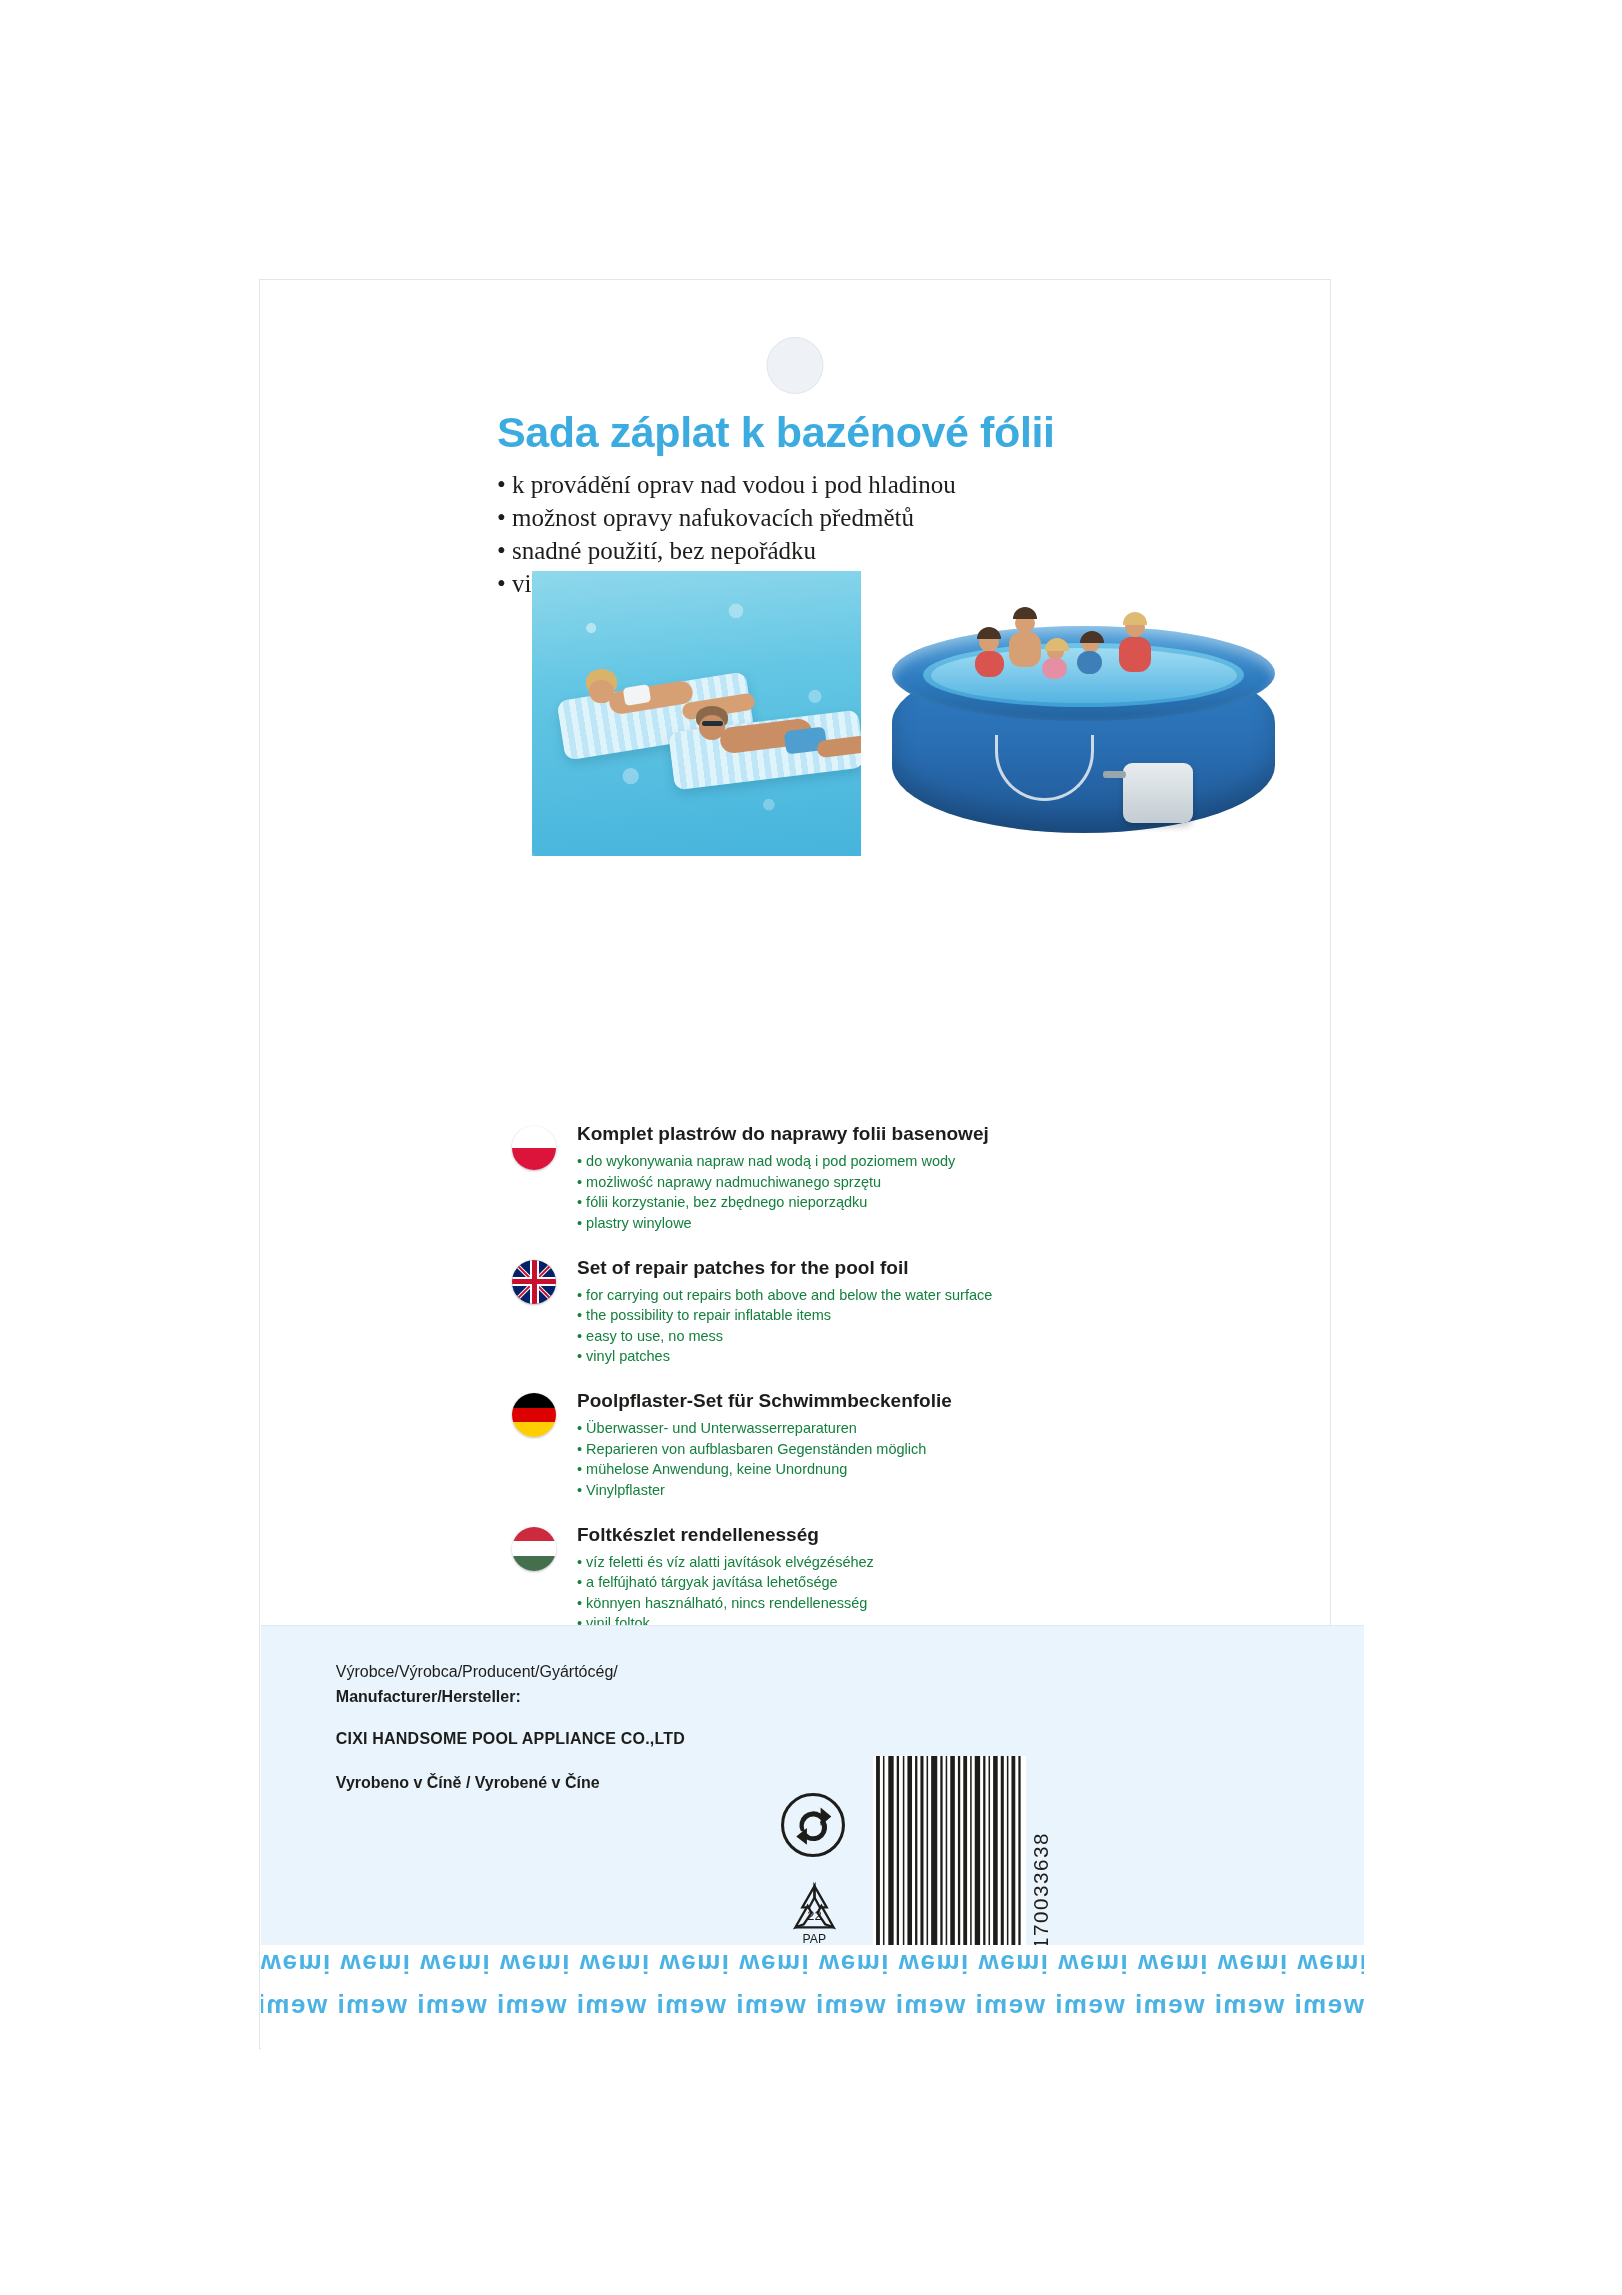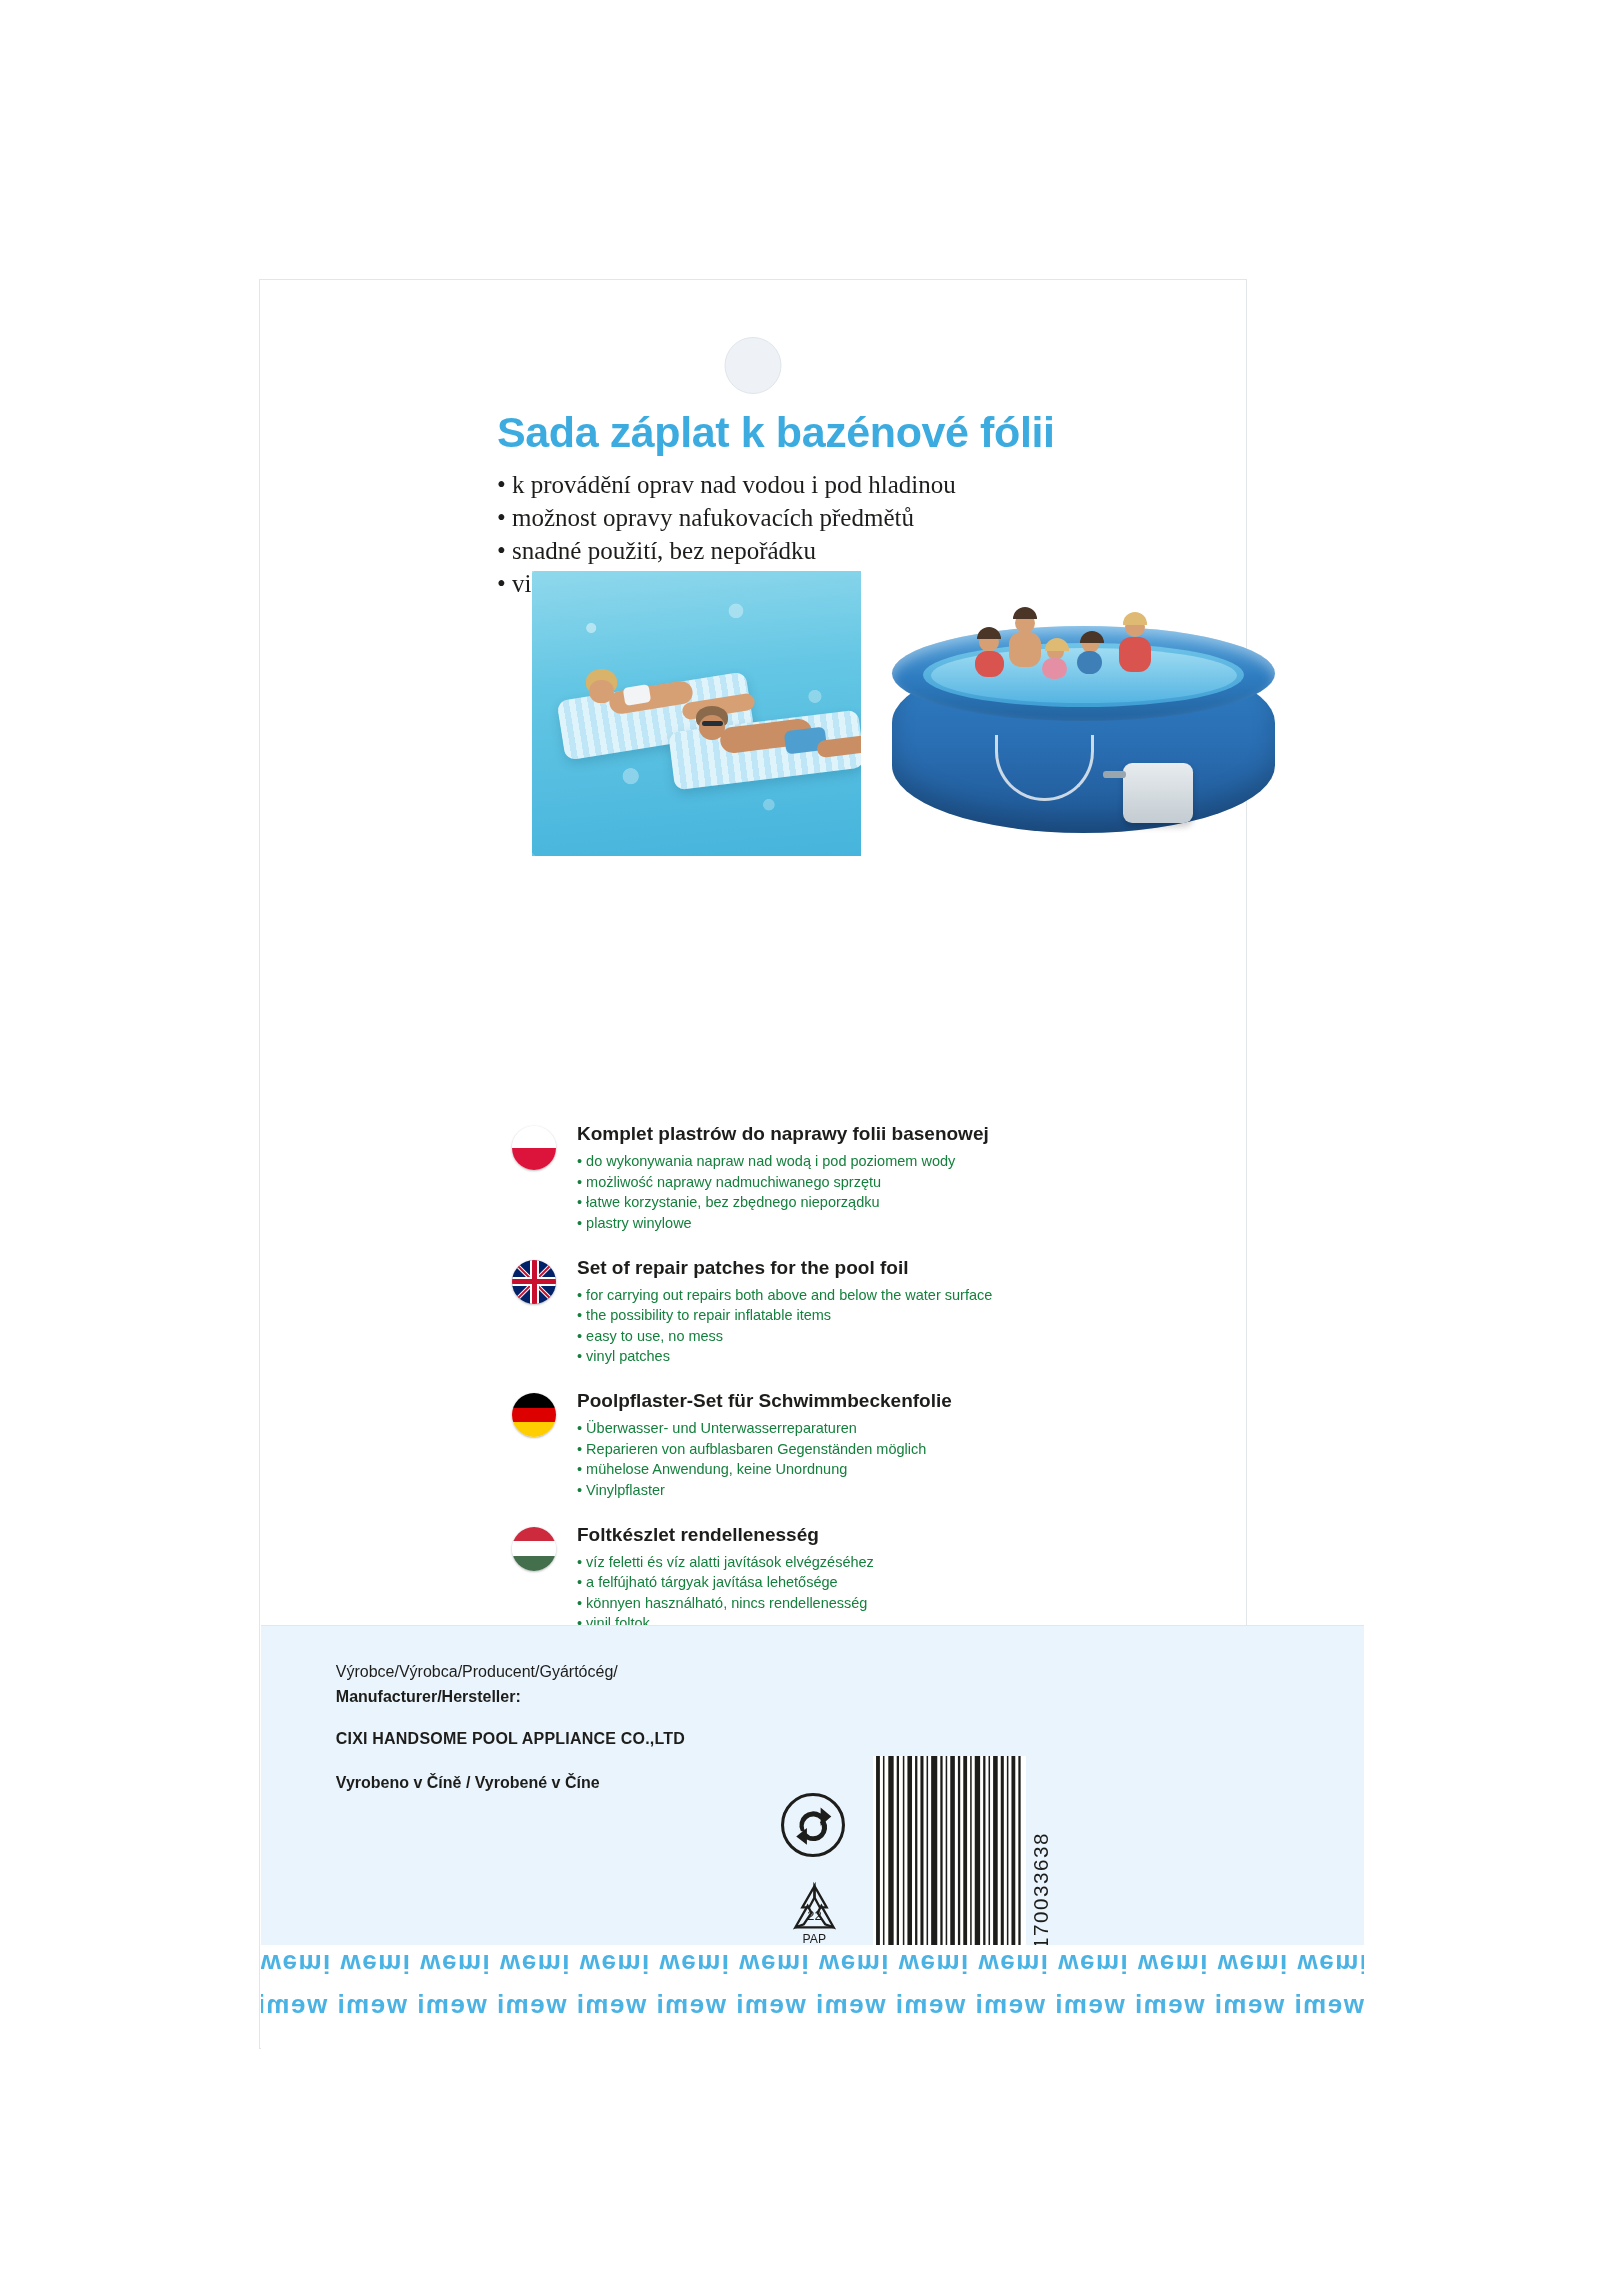--- a/index.html
+++ b/index.html
@@ -14,21 +14,21 @@
     width: 1623px;
     height: 2295px;
     background: #ffffff;
     overflow: hidden;
   }
   
   .card {
     position: absolute;
     left: 259px;
     top: 279px;
-    width: 988px;
+    width: 1072px;
     height: 1770px;
     background: #ffffff;
     border: 0.8px solid #e3e6e8;
   }
   .hang-hole {
     position: absolute;
     left: 50%;
     top: 57px;
     transform: translateX(-50%);
     width: 57px;
@@ -400,21 +400,21 @@
 
       <div class="lang">
         <div class="flag flag-pl">
           <div class="half t"></div>
             <div class="half b"></div>
         </div>
         <div class="lang-title">Komplet plastrów do naprawy folii basenowej</div>
         <div class="lang-list">
           <div>• do wykonywania napraw nad wodą i pod poziomem wody</div>
           <div>• możliwość naprawy nadmuchiwanego sprzętu</div>
-          <div>• łatwe korzystanie, bez zbędnego nieporządku</div>
+          <div>• fólii korzystanie, bez zbędnego nieporządku</div>
           <div>• plastry winylowe</div>
         </div>
       </div>
 
       <div class="lang">
         <div class="flag flag-gb">
           <div class="d1"></div>
             <div class="d2"></div>
           <div class="d1b"></div>
             <div class="d2b"></div>

